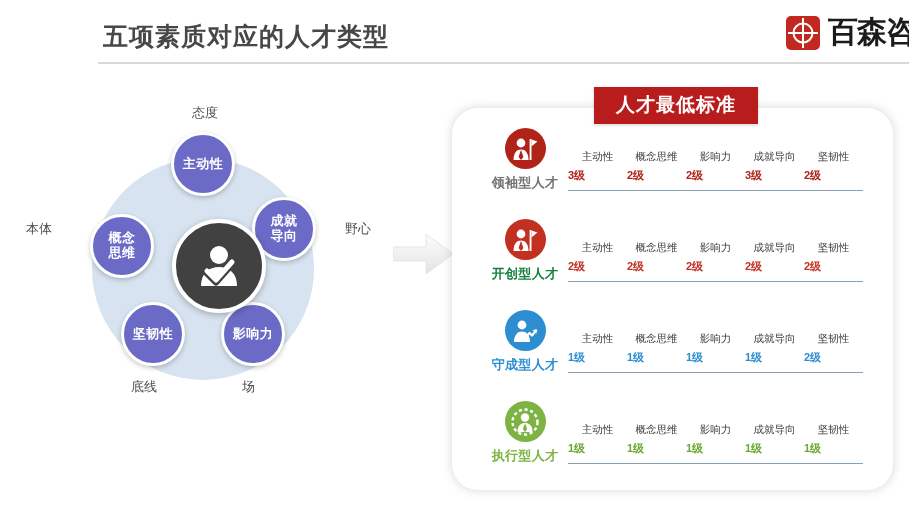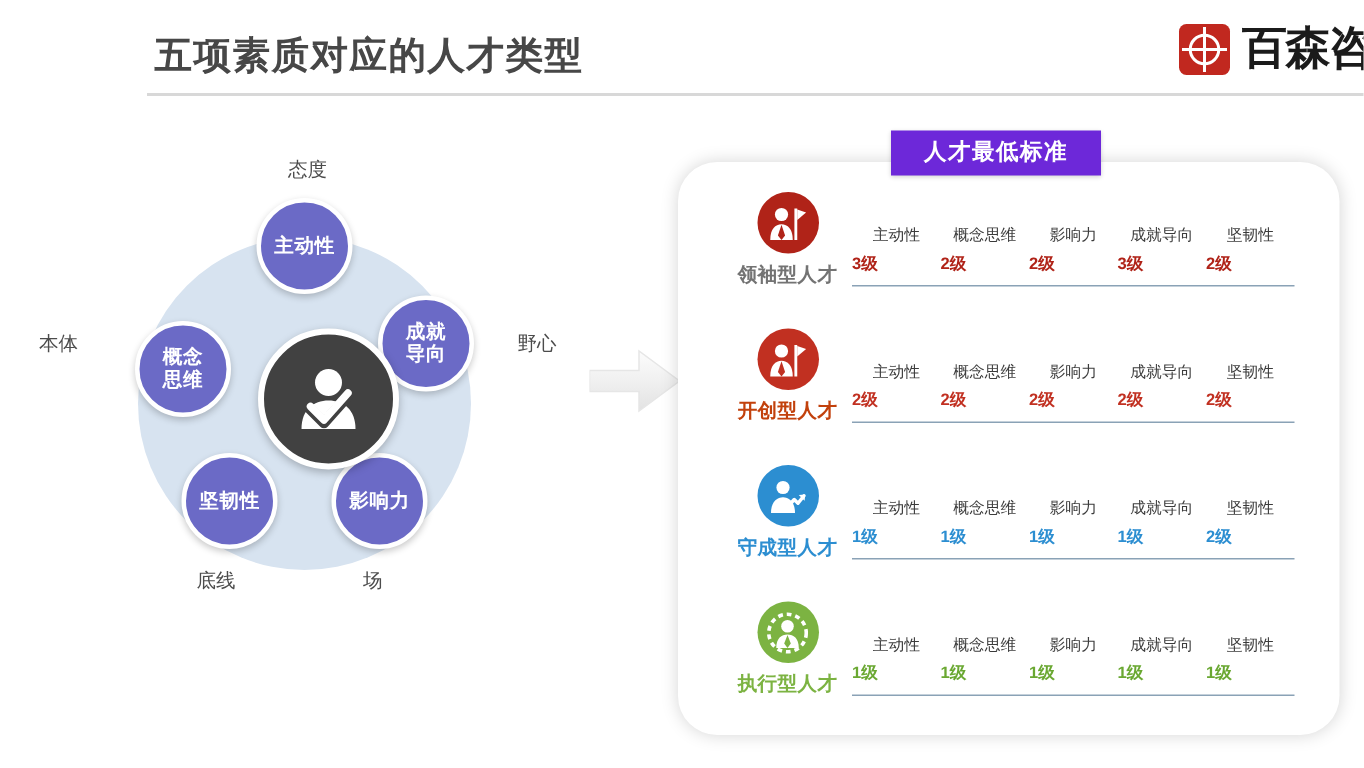--- a/index.html
+++ b/index.html
@@ -169,23 +169,23 @@
     left: 452px; top: 108px;
     width: 441px; height: 382px;
     background: #ffffff;
     border-radius: 26px;
     box-shadow: 0 0 11px rgba(0,0,0,.17);
   }
   #standards-badge {
     position: absolute;
     left: 594px; top: 87px;
     padding: 5px 22px 6px;
-    background: #6d28d9;
+    background: #b91c1c;
     color: #ffffff;
-    font-size: 15px;
+    font-size: 19px;
     font-weight: bold;
     letter-spacing: 1px;
     white-space: nowrap;
     box-shadow: 0 1px 3px rgba(0,0,0,.18);
   }
 
   .talent-row {
     position: absolute;
     left: 30px;
     width: 381px;
@@ -371,21 +371,21 @@
     <div class="row-icon-col">
       <div class="row-icon" style="background:#c13021">
         <svg width="28" height="28" viewBox="0 0 28 28" aria-hidden="true">
           <circle cx="10" cy="8" r="4.4" fill="#ffffff"></circle>
           <path d="M2.5 25 C2.5 17.5 6 14.5 10 14.5 C14 14.5 17.5 17.5 17.5 25 Z" fill="#ffffff"></path>
           <path d="M10 14.8 L7.6 22 L10 25 L12.4 22 Z" fill="#c13021"></path>
           <rect x="18.6" y="4" width="1.9" height="21" fill="#ffffff"></rect>
           <path d="M20.5 4.6 L26.4 6.6 L20.5 11.6 Z" fill="#ffffff"></path>
         </svg>
       </div>
-      <div class="row-label" style="color:#c2410c">开创型人才</div>
+      <div class="row-label" style="color:#15803d">开创型人才</div>
     </div>
     <div class="row-grid-col">
       <table class="comp-table">
         <tbody>
             <tr>
           <th>主动性</th>
           <th>概念思维</th>
           <th>影响力</th>
           <th>成就导向</th>
           <th>坚韧性</th>

